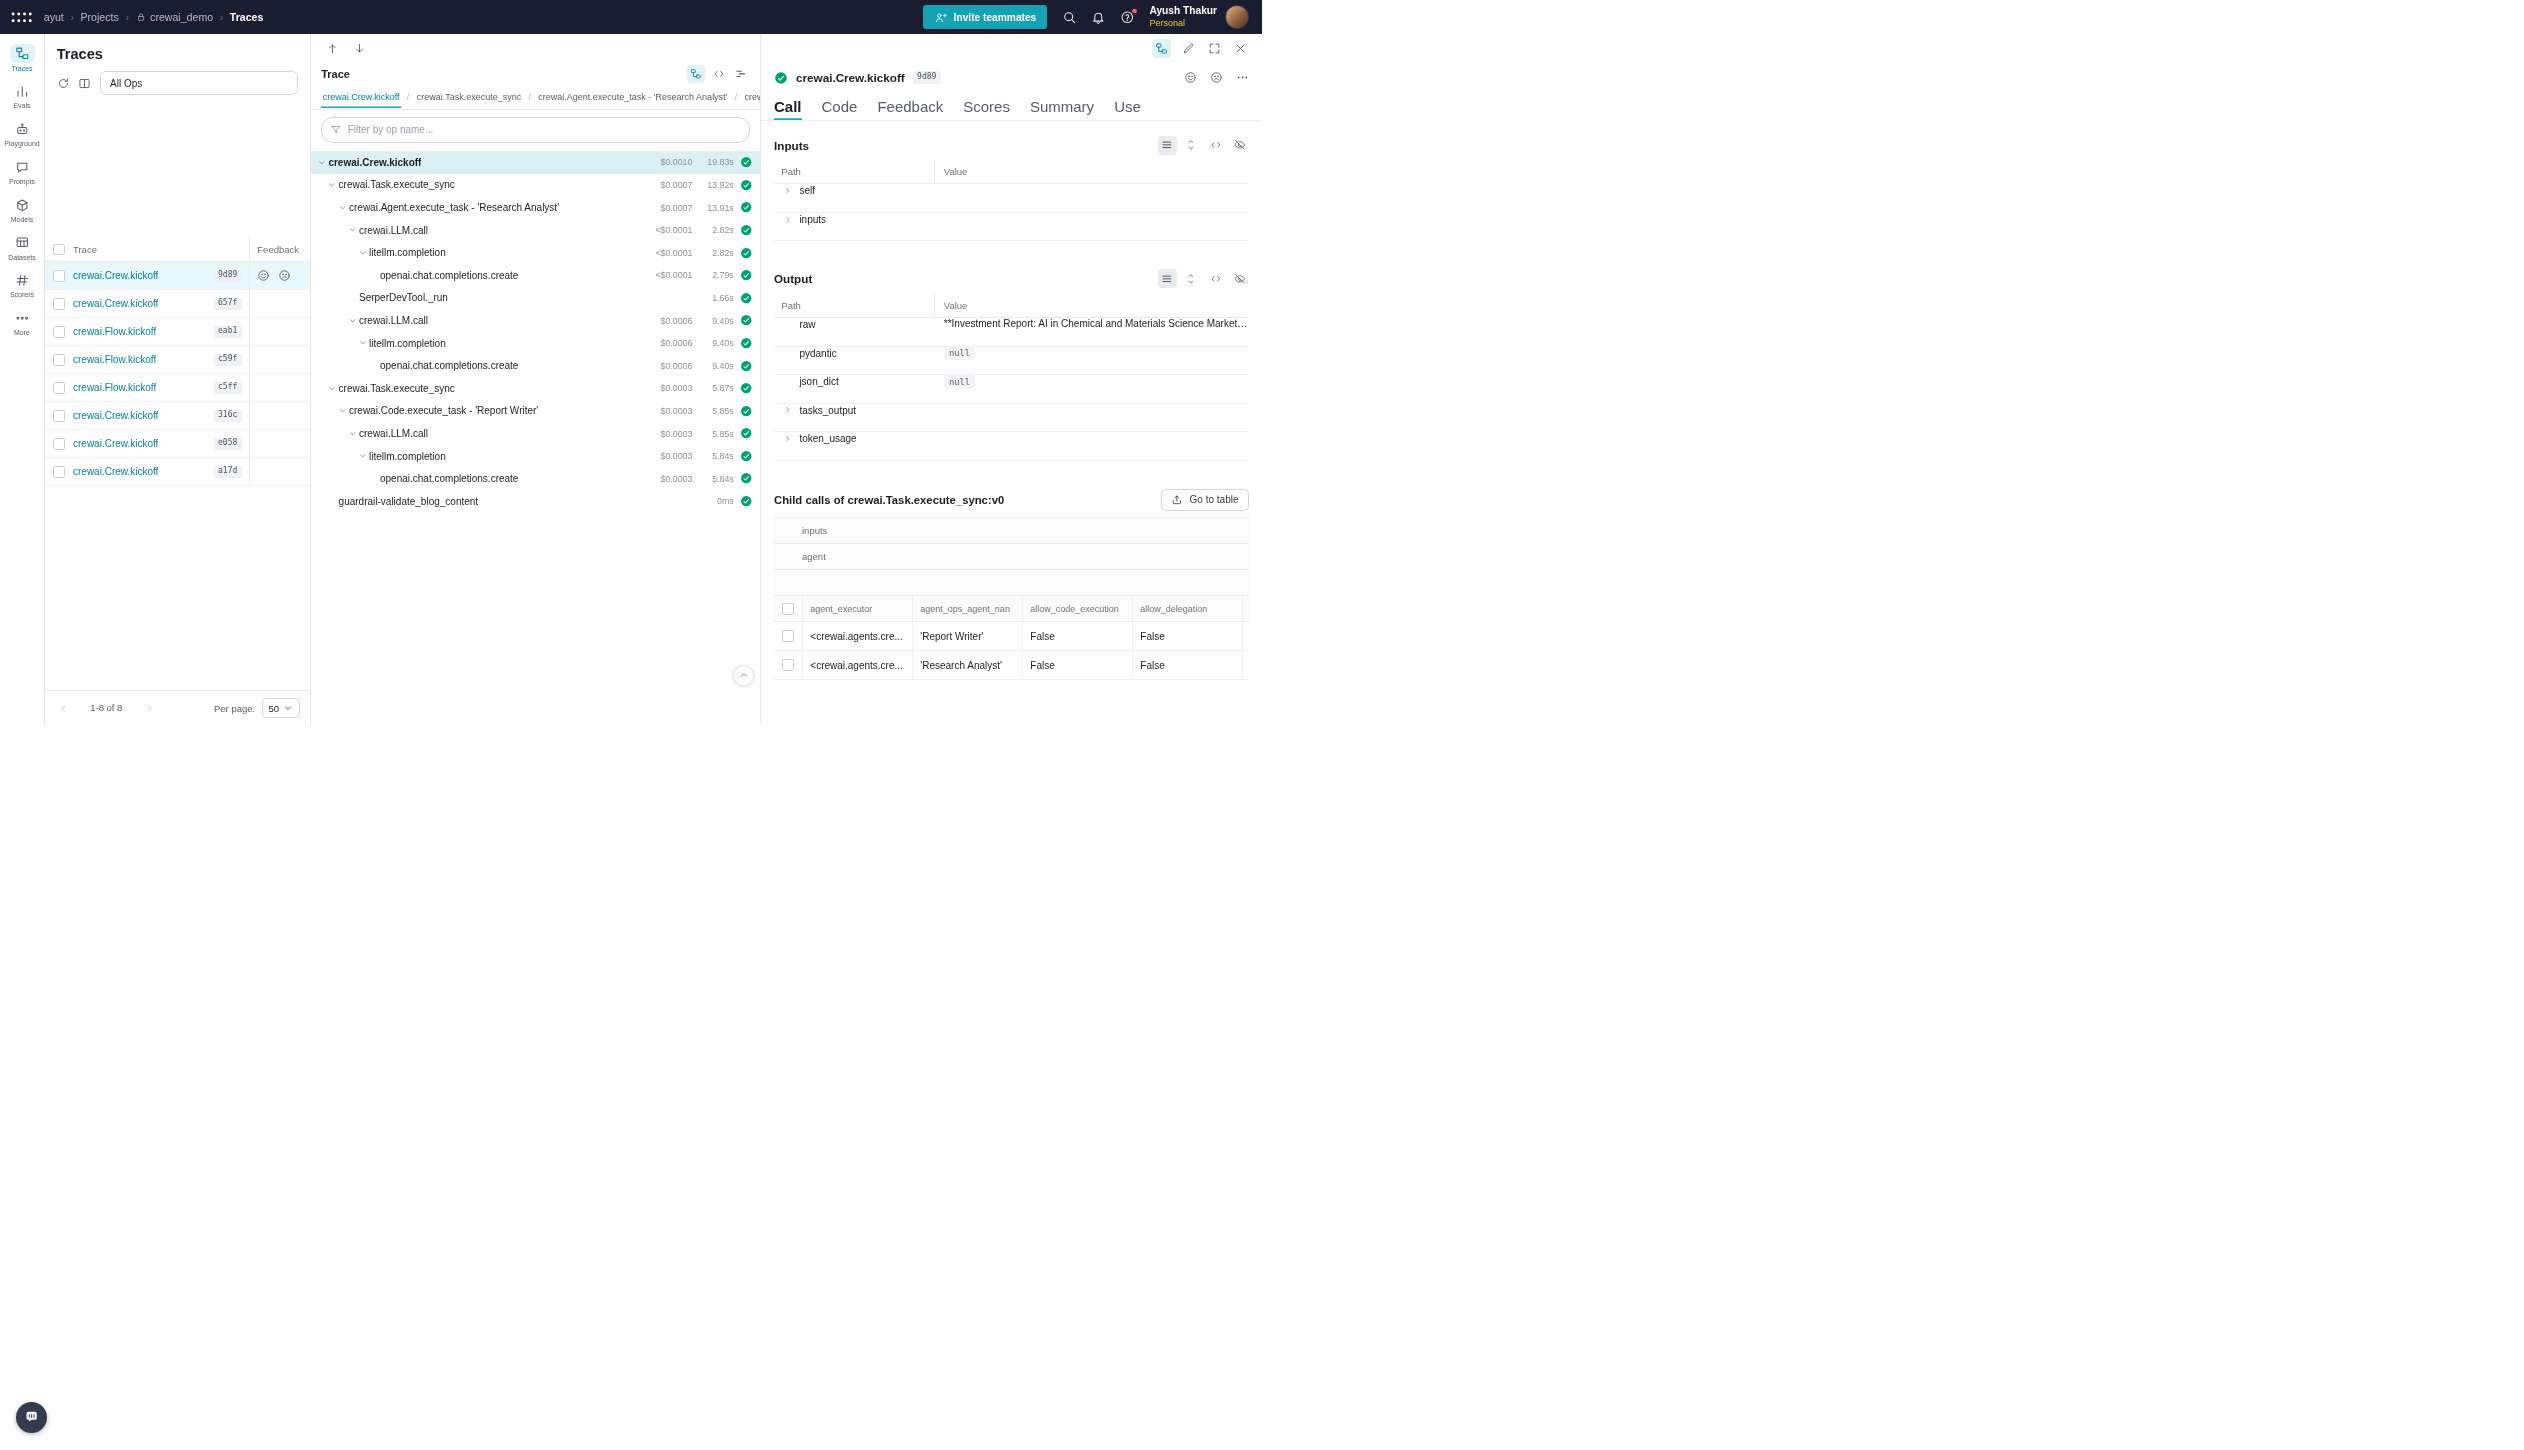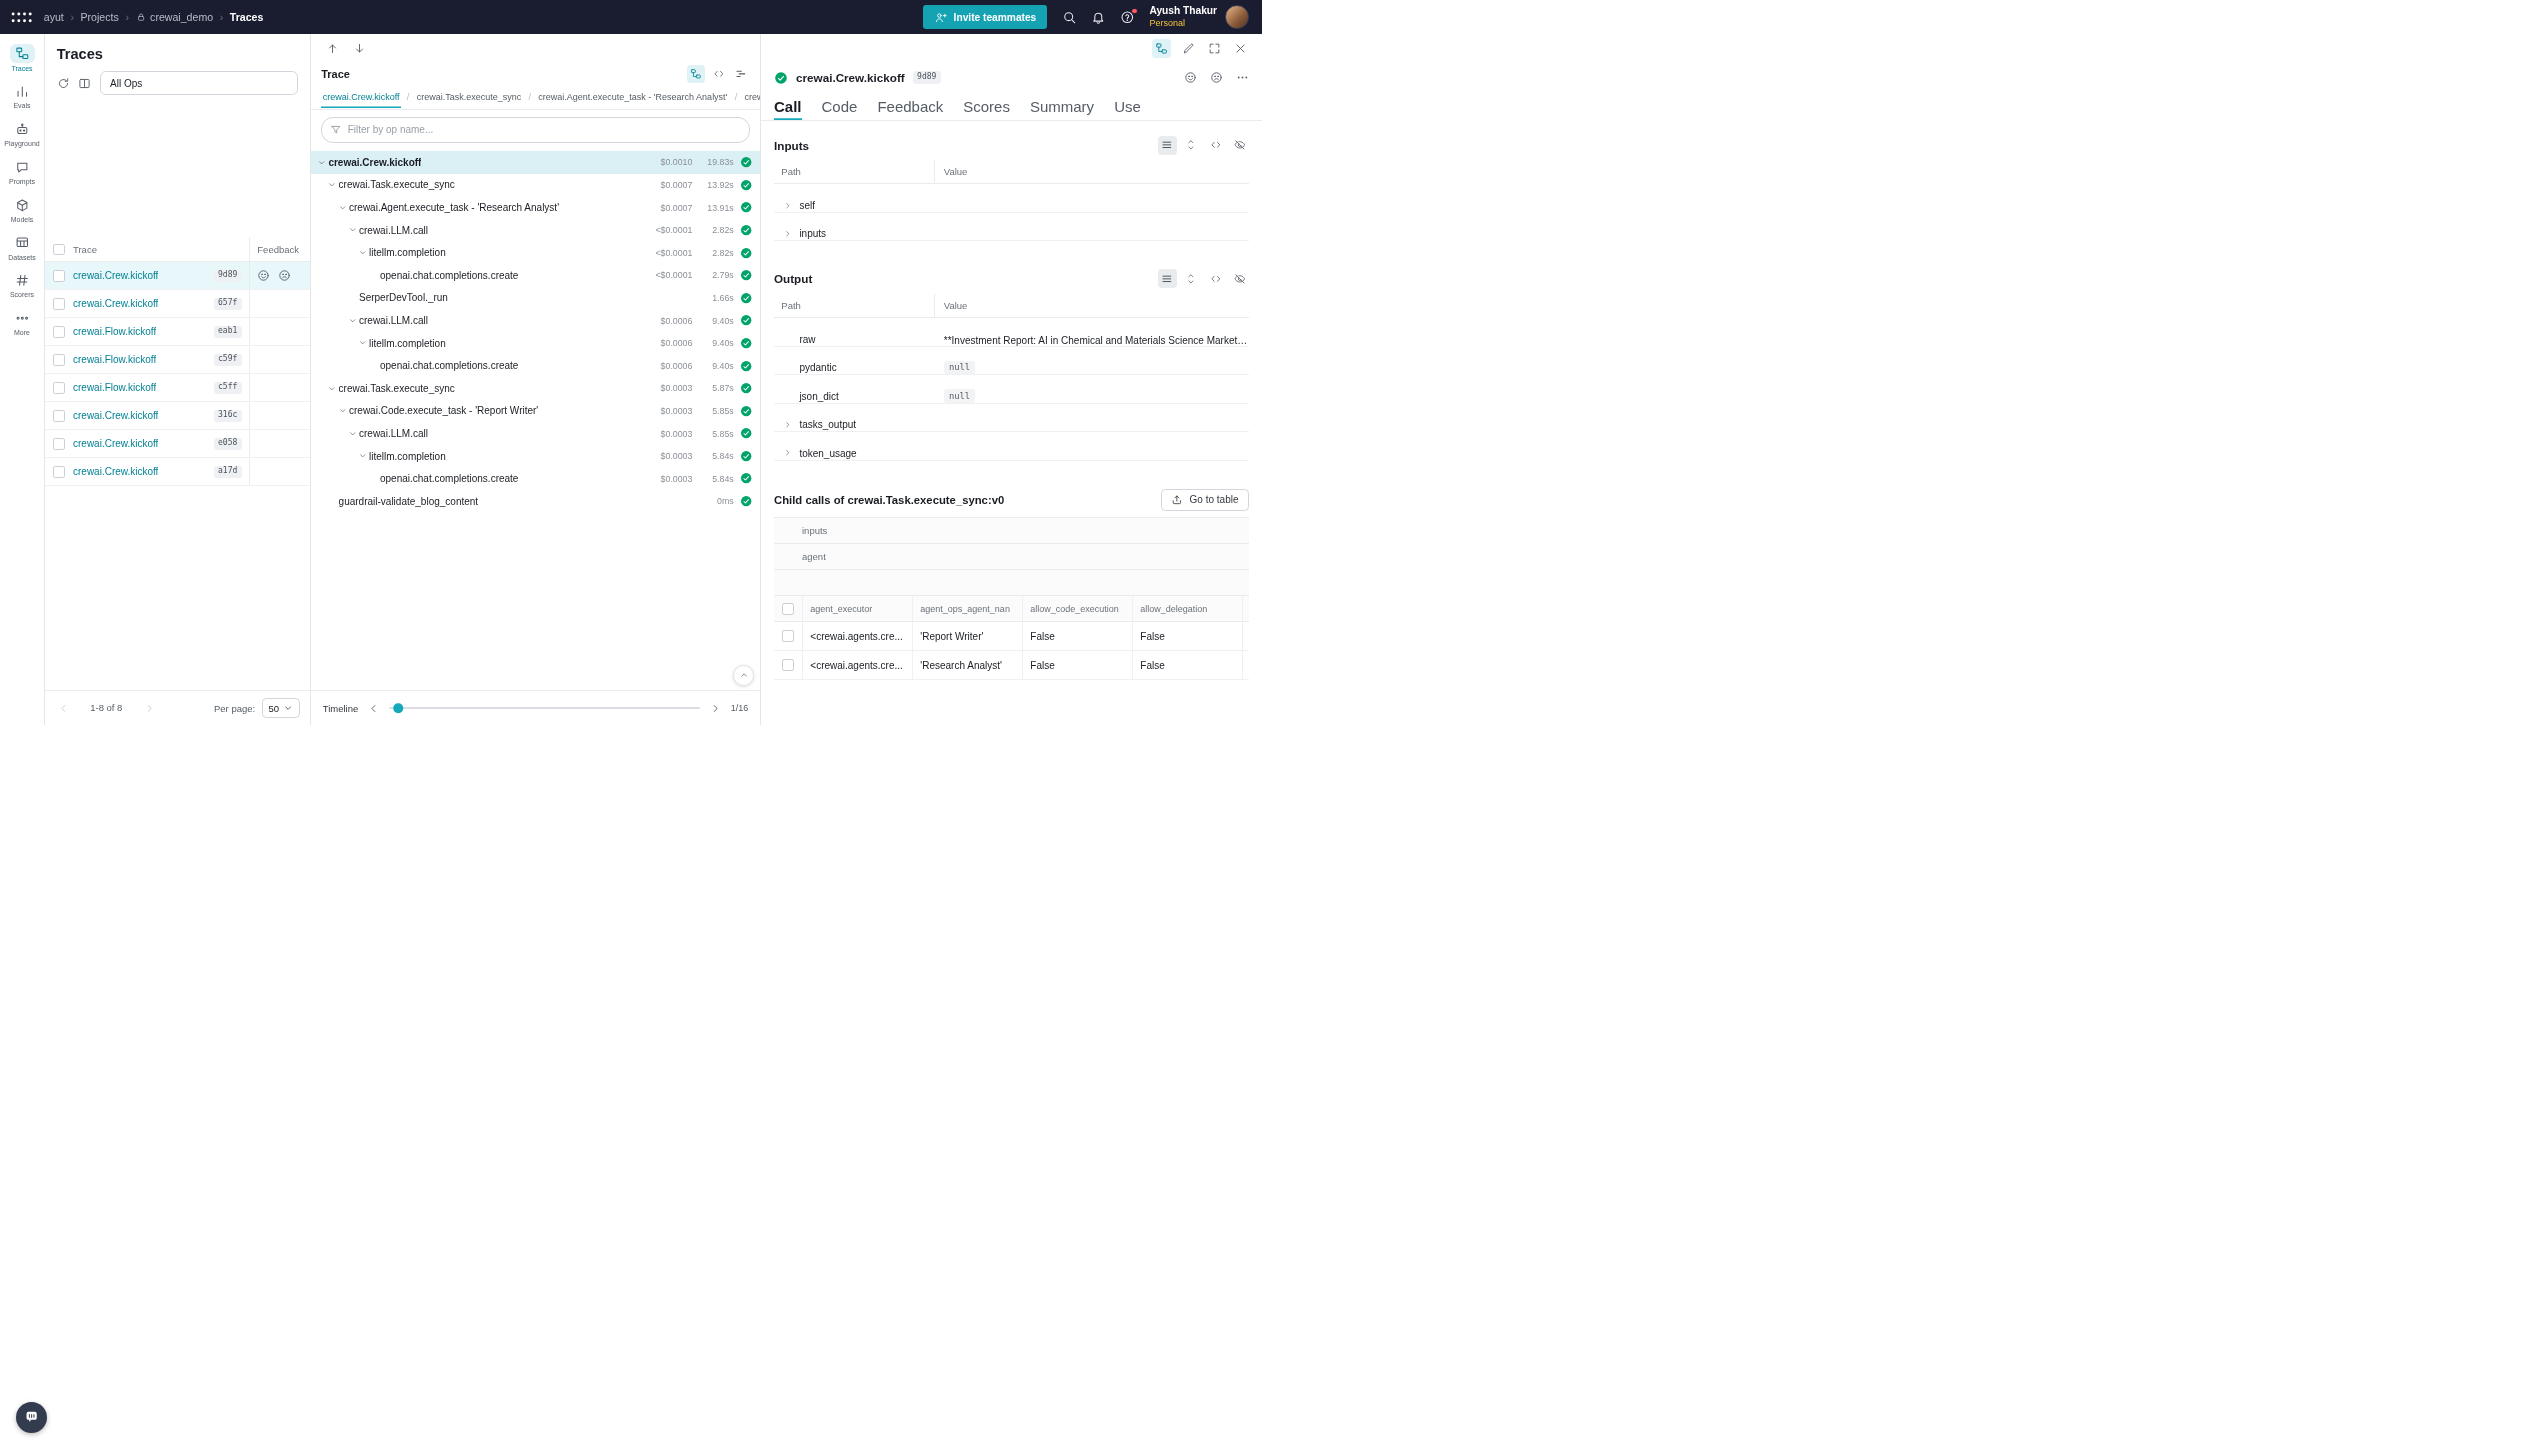--- a/index.html
+++ b/index.html
@@ -122,21 +122,21 @@
   .sec-head{display:flex;align-items:center;margin-bottom:5.8px}
   .sec-title{font-size:11.7px;font-weight:700}
   .sec-tools{margin-left:auto;display:flex;gap:5.1px}
   .sec-tool{width:19px;height:19px;border-radius:3.7px;display:flex;align-items:center;justify-content:center;color:#565c66;cursor:pointer}
   .sec-tool svg{width:11.7px;height:11.7px}
   .sec-tool.active{background:#e9ecef;color:#33373d}
   .kv-header{display:flex;height:24px;align-items:center;border-bottom:0.7px solid #e9ebee;color:#6b7178;font-size:9.5px}
   .kv-path{width:161px;display:flex;align-items:center;gap:5.1px;padding-left:7.3px;flex:none}
   .kv-header .kv-path{border-right:0.7px solid #e9ebee;height:100%}
   .kv-value{flex:1;min-width:0;padding-left:8.8px;overflow:hidden}
-  .kv-row{display:flex;height:28.5px;align-items:flex-end;border-bottom:0.7px solid #eef0f2;font-size:10px}
+  .kv-row{display:flex;height:28.5px;align-items:flex-start;border-bottom:0.7px solid #eef0f2;font-size:10px}
   .kv-chev{width:13px;height:13px;color:#565c66;padding:1.8px;cursor:pointer}
   .kv-chev.no-chev{visibility:hidden}
   .kv-val-text{display:block;white-space:nowrap;overflow:hidden;text-overflow:ellipsis}
   .code-pill{font-family:"DejaVu Sans Mono",monospace;font-size:8.8px;background:#f2f3f5;padding:1.8px 5.1px;border-radius:2.9px;color:#565c66;display:inline-block}
   .cc-head{display:flex;align-items:center;margin-bottom:6px}
   .cc-title{font-size:11.3px;font-weight:700}
   .gototable-btn{margin-left:auto;display:flex;align-items:center;gap:6.6px;border:0.7px solid #d2d6dc;border-radius:4.4px;height:22.6px;padding:0 9.5px;font-size:10px;color:#33373d;cursor:pointer;background:#fff}
   .cc-table{border-top:0.7px solid #e9ebee;overflow:hidden}
   .cc-grouprow{display:flex;height:26px;align-items:center;border-bottom:0.7px solid #e9ebee;background:#fbfbfc;color:#6b7178;font-size:9.5px}
   .cc-gap{width:28px;flex:none}
@@ -791,37 +791,20 @@
           <span class="t-time">0ms</span>
           <span class="t-check ic">
               <svg viewBox="0 0 24 24">
                 <circle cx="12" cy="12" r="10" fill="currentColor"></circle>
                 <path d="M7.6 12.6l2.9 2.9 5.9-6.4" stroke="#fff" stroke-width="2" fill="none" stroke-linecap="round" stroke-linejoin="round"></path>
               </svg>
             </span>
         </div>
         </div>
 
-      <div class="tp-footer">
-        <span>Timeline</span>
-        <span class="tl-chev ic">
-            <svg viewBox="0 0 24 24" fill="none" stroke="currentColor" stroke-width="1.7" stroke-linecap="round" stroke-linejoin="round">
-              <path d="M14.5 6.5L9 12l5.5 5.5"></path>
-            </svg>
-          </span>
-        <div class="timeline-track">
-          <span class="timeline-dot"></span>
-        </div>
-        <span class="tl-chev ic">
-            <svg viewBox="0 0 24 24" fill="none" stroke="currentColor" stroke-width="1.7" stroke-linecap="round" stroke-linejoin="round">
-              <path d="M9.5 6.5L15 12l-5.5 5.5"></path>
-            </svg>
-          </span>
-        <span class="page-ind">1/16</span>
-      </div>
       <div class="scroll-top-btn ic">
           <svg viewBox="0 0 24 24" fill="none" stroke="currentColor" stroke-width="1.7" stroke-linecap="round" stroke-linejoin="round">
             <path d="M6.5 14.5L12 9l5.5 5.5"></path>
           </svg>
         </div>
     </section>
 
     <section class="detail-panel">
       <div class="dp-topstrip">
         <span class="dp-top-btn active ic">

